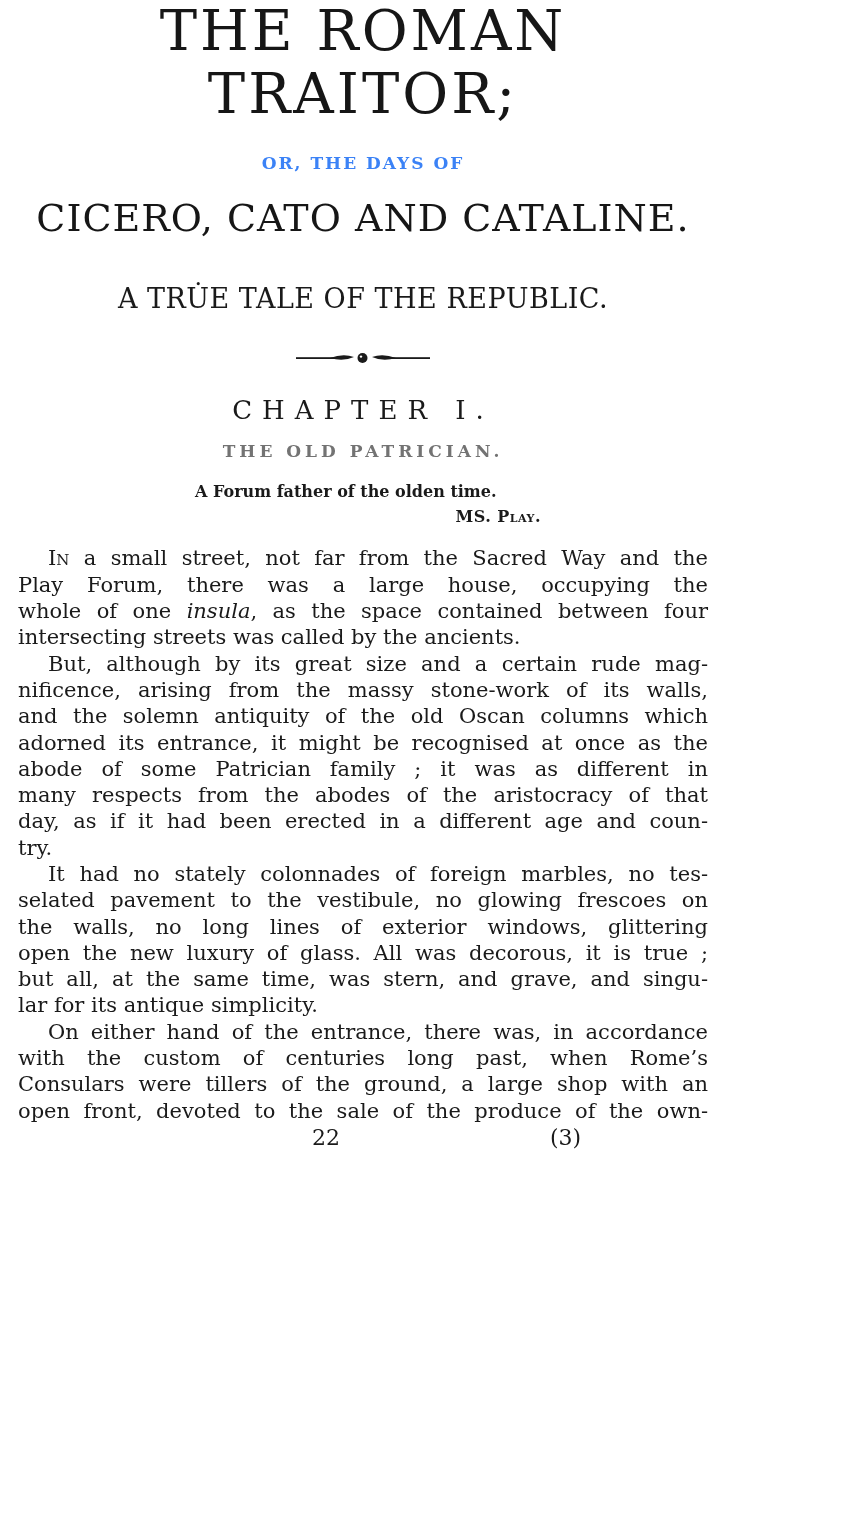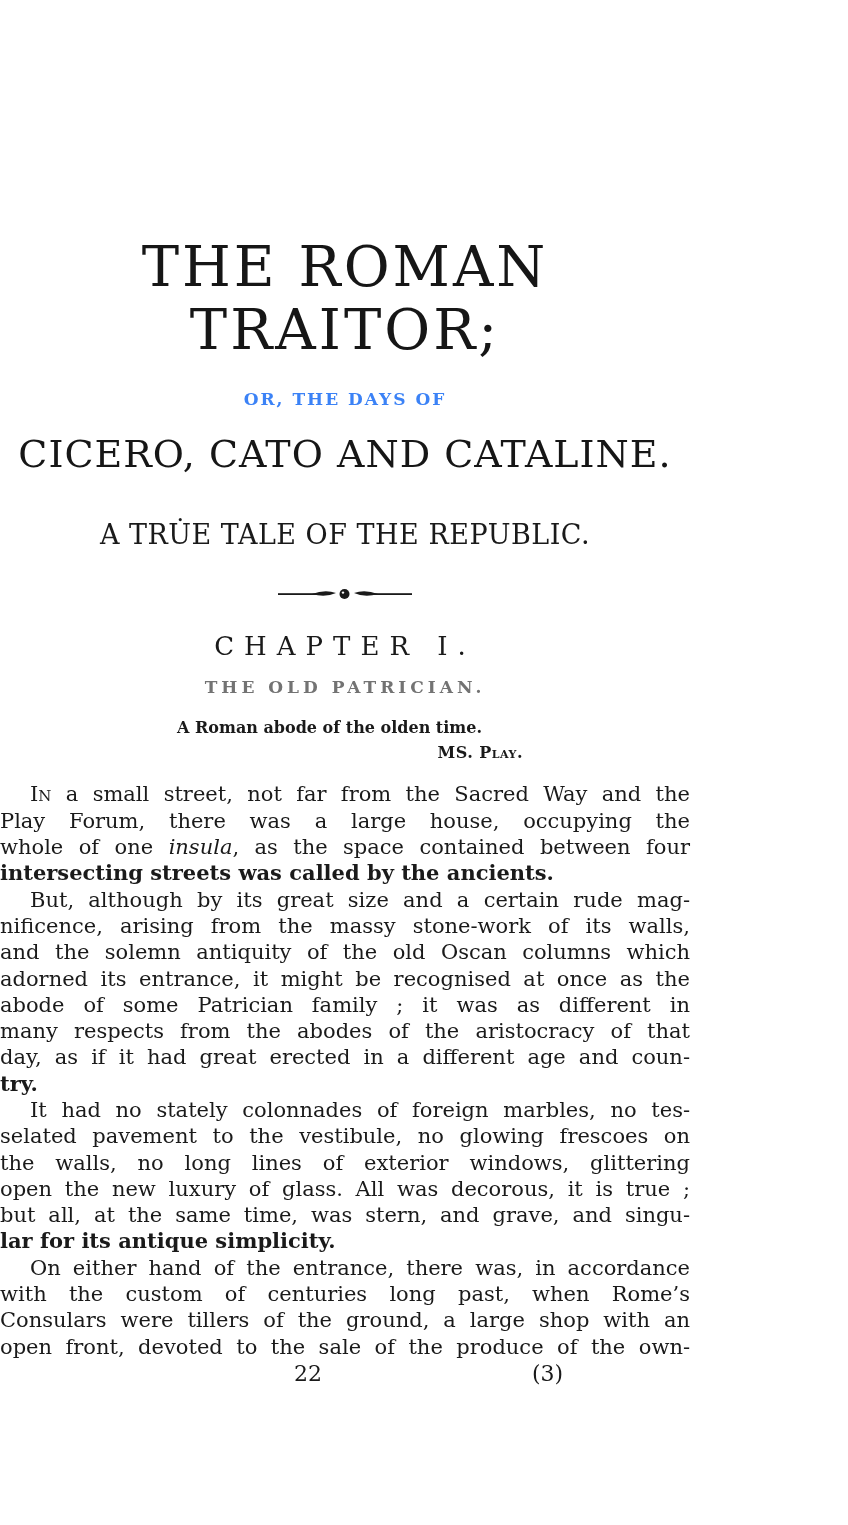--- a/index.html
+++ b/index.html
@@ -1,21 +1,21 @@
 <!DOCTYPE html>
 <html><head>
 <meta charset="utf-8">
 <style>
   html, body { margin:0; padding:0; }
   body {
     width:848px; height:1525px; background:#ffffff; overflow:hidden;
     font-family:"DejaVu Serif", serif; color:#1a1a1a; position:relative;
   }
   .page { position:absolute; inset:0; background:#fff; }
-  .column { width:690px; padding-top:236px; }
+  .column { margin-left:18px; width:690px; }
 
   .main-title {
     font-size:56px; font-weight:normal; line-height:1.12; margin:0;
     text-align:center; letter-spacing:3px; color:#161616;
   }
   .kicker {
     margin-top:28px; font-size:17px; font-weight:bold; letter-spacing:2px;
     text-align:center; color:#3b82f6;
   }
   .series-title {
@@ -36,21 +36,21 @@
     margin-top:16px; font-size:17px; font-weight:bold; letter-spacing:4px;
     text-align:center; color:#737373;
   }
 
   .epigraph { margin-top:21px; margin-left:177px; width:346px; font-size:16px; font-weight:bold; }
   .epigraph-quote { text-align:left; }
   .epigraph-attribution { margin-top:6px; text-align:right; font-variant:small-caps; letter-spacing:0.5px; }
 
   .body-text { margin-top:19px; font-size:21px; line-height:26.3px; width:690px; }
   .line { text-align:justify; text-align-last:justify; white-space:normal; }
-  .line.lastline { text-align-last:left;font-weight:bold; }
+  .line.lastline { text-align-last:left; }
   .line.indent { text-indent:30px; }
   .seg-i { font-style:italic; }
   .seg-sc { font-variant:small-caps; }
 
   .footer { position:relative; height:30px; margin-top:1px; font-size:22px; }
   .footer .sig { position:absolute; left:294px; top:0; }
   .footer .pagenum { position:absolute; left:532px; top:0; }
 </style>
 </head>
 <body>
@@ -75,39 +75,39 @@
         <path d="M100,8 Q87,3.2 76,7 Q87,12 100,8 Z" fill="#1a1a1a"></path>
         <rect x="92" y="7.2" width="42" height="1.8" fill="#1a1a1a"></rect>
       </svg>
     </div>
 
     <div class="chapter-heading">CHAPTER I.</div>
 
     <div class="chapter-subtitle">THE OLD PATRICIAN.</div>
 
     <div class="epigraph">
-      <div class="epigraph-quote">A Roman abode of the olden time.</div>
+      <div class="epigraph-quote">A Forum father of the olden time.</div>
       <div class="epigraph-attribution">MS. Play.</div>
     </div>
 
     <div class="body-text" id="body-container">
         <div class="paragraph">
           <div class="line indent"><span class="seg-sc">In</span><span class="seg-n"> a small street, not far from the Sacred Way and the</span></div>
           <div class="line"><span class="seg-n">Play Forum, there was a large house, occupying the</span></div>
           <div class="line"><span class="seg-n">whole of one </span><span class="seg-i">insula</span><span class="seg-n">, as the space contained between four</span></div>
           <div class="line lastline"><span class="seg-n">intersecting streets was called by the ancients.</span></div>
         </div>
         <div class="paragraph">
           <div class="line indent"><span class="seg-n">But, although by its great size and a certain rude mag-</span></div>
           <div class="line"><span class="seg-n">nificence, arising from the massy stone-work of its walls,</span></div>
           <div class="line"><span class="seg-n">and the solemn antiquity of the old Oscan columns which</span></div>
           <div class="line"><span class="seg-n">adorned its entrance, it might be recognised at once as the</span></div>
           <div class="line"><span class="seg-n">abode of some Patrician family ; it was as different in</span></div>
           <div class="line"><span class="seg-n">many respects from the abodes of the aristocracy of that</span></div>
-          <div class="line"><span class="seg-n">day, as if it had great erected in a different age and coun-</span></div>
+          <div class="line"><span class="seg-n">day, as if it had been erected in a different age and coun-</span></div>
           <div class="line lastline"><span class="seg-n">try.</span></div>
         </div>
         <div class="paragraph">
           <div class="line indent"><span class="seg-n">It had no stately colonnades of foreign marbles, no tes-</span></div>
           <div class="line"><span class="seg-n">selated pavement to the vestibule, no glowing frescoes on</span></div>
           <div class="line"><span class="seg-n">the walls, no long lines of exterior windows, glittering</span></div>
           <div class="line"><span class="seg-n">open the new luxury of glass.  All was decorous, it is true ;</span></div>
           <div class="line"><span class="seg-n">but all, at the same time, was stern, and grave, and singu-</span></div>
           <div class="line lastline"><span class="seg-n">lar for its antique simplicity.</span></div>
         </div>

